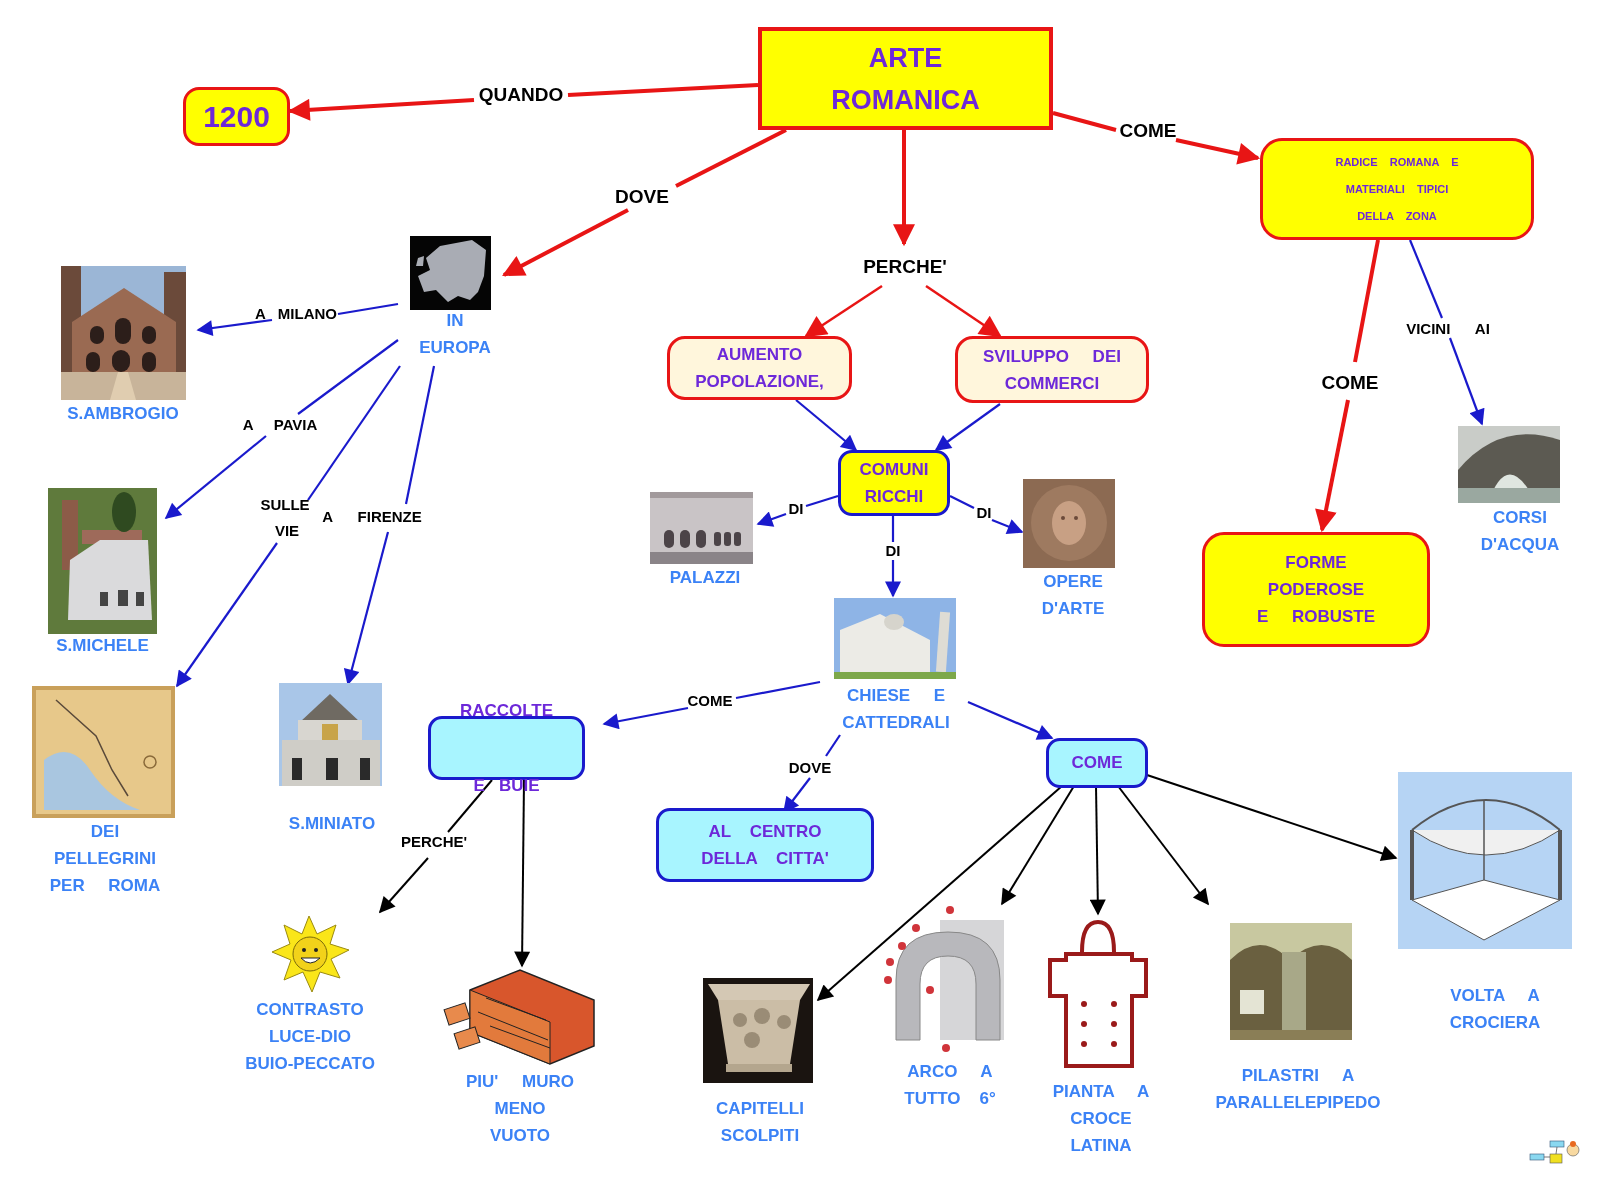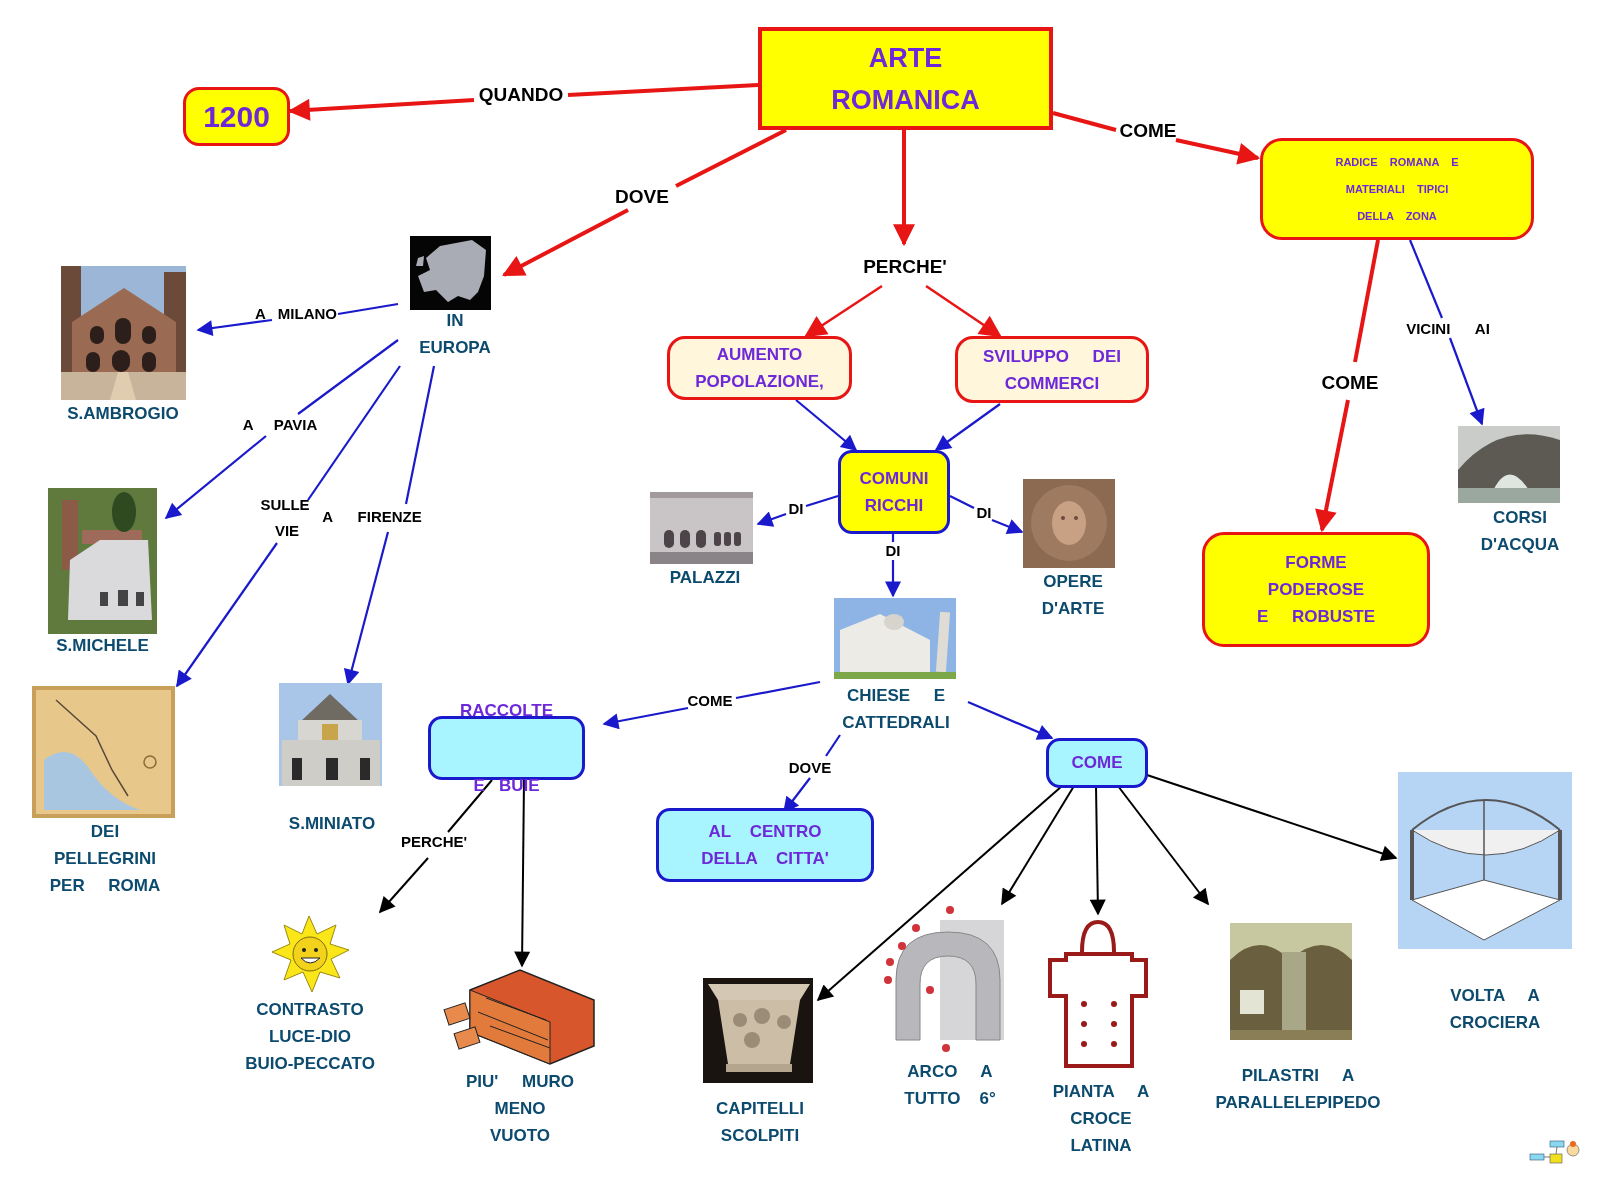--- a/index.html
+++ b/index.html
@@ -10,21 +10,21 @@
   .node { position: absolute; box-sizing: border-box; display: flex; flex-direction: column;
           align-items: center; justify-content: center; text-align: center; font-weight: bold;
           color: #6d28d9; font-family: "Liberation Sans", "DejaVu Sans", sans-serif; }
   .node span { display: block; white-space: pre; }
   .n-yellow-rect { background: #ffff00; border: 4px solid #e81515; }
   .n-yellow-round { background: #ffff00; border: 3px solid #e81515; border-radius: 22px; }
   .n-cream { background: #fff6dc; border: 3px solid #e81515; border-radius: 18px; }
   .n-cyan { background: #a8f5ff; border: 3px solid #1a1acc; border-radius: 14px; }
   .n-yellow-blue { background: #ffff00; border: 3px solid #1a1acc; border-radius: 14px; }
   .caption { position: absolute; text-align: center; font-weight: bold; font-size: 17px; line-height: 27px;
-             color: #0c4a6e; font-family: "Liberation Sans", "DejaVu Sans", sans-serif; white-space: pre; }
+             color: #3b82f6; font-family: "Liberation Sans", "DejaVu Sans", sans-serif; white-space: pre; }
 </style>
 </head>
 <body>
 
 <svg id="map" width="1600" height="1184" viewBox="0 0 1600 1184">
   <defs>
     <marker id="arRed" viewBox="0 0 10 10" refX="9" refY="5" markerWidth="7" markerHeight="7" orient="auto" markerUnits="userSpaceOnUse">
       <path d="M0,0 L10,5 L0,10 z" fill="#e81515"></path>
     </marker>
     <marker id="arRedL" viewBox="0 0 10 10" refX="9" refY="5" markerWidth="26" markerHeight="22" orient="auto" markerUnits="userSpaceOnUse">
@@ -362,21 +362,21 @@
 <div class="node n-cream" style="left:667px;top:336px;width:185px;height:64px;font-size:17px;line-height:27px;text-align:center;">
   <span>AUMENTO</span>
   <span>POPOLAZIONE,</span>
 </div>
 
 <div class="node n-cream" style="left:955px;top:336px;width:194px;height:67px;font-size:17px;line-height:27px;">
   <span>SVILUPPO     DEI</span>
   <span>COMMERCI</span>
 </div>
 
-<div class="node n-yellow-blue" style="left:838px;top:450px;width:112px;height:84px;font-size:17px;line-height:27px;">
+<div class="node n-yellow-blue" style="left:838px;top:450px;width:112px;height:66px;font-size:17px;line-height:27px;">
   <span>COMUNI</span>
   <span>RICCHI</span>
 </div>
 
 <div class="node n-cyan" style="left:428px;top:716px;width:157px;height:64px;font-size:17px;line-height:27px;gap:48px;">
   <span>RACCOLTE</span>
   <span>E   BUIE</span>
 </div>
 
 <div class="node n-cyan" style="left:656px;top:808px;width:218px;height:74px;font-size:17px;line-height:27px;">

